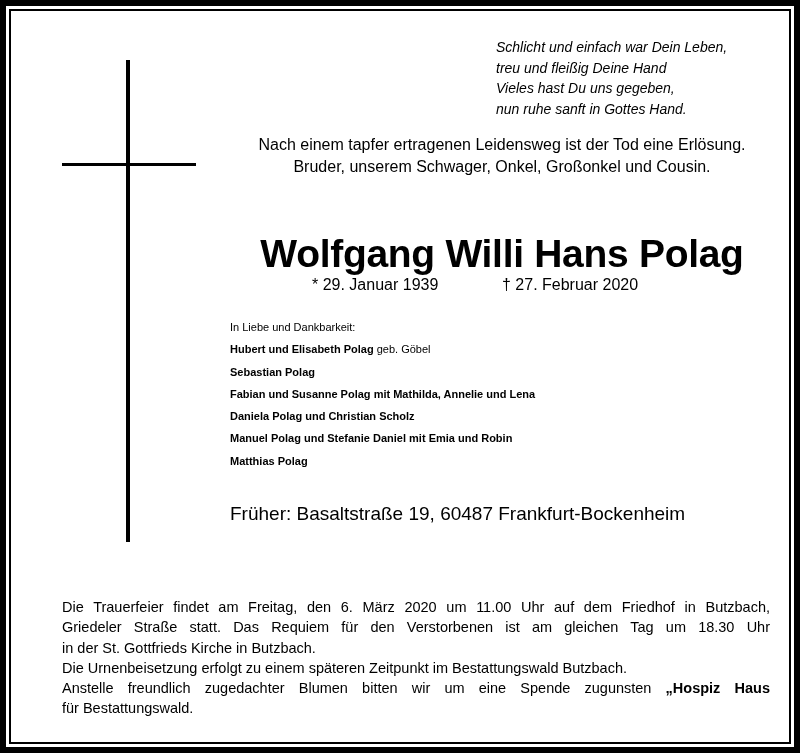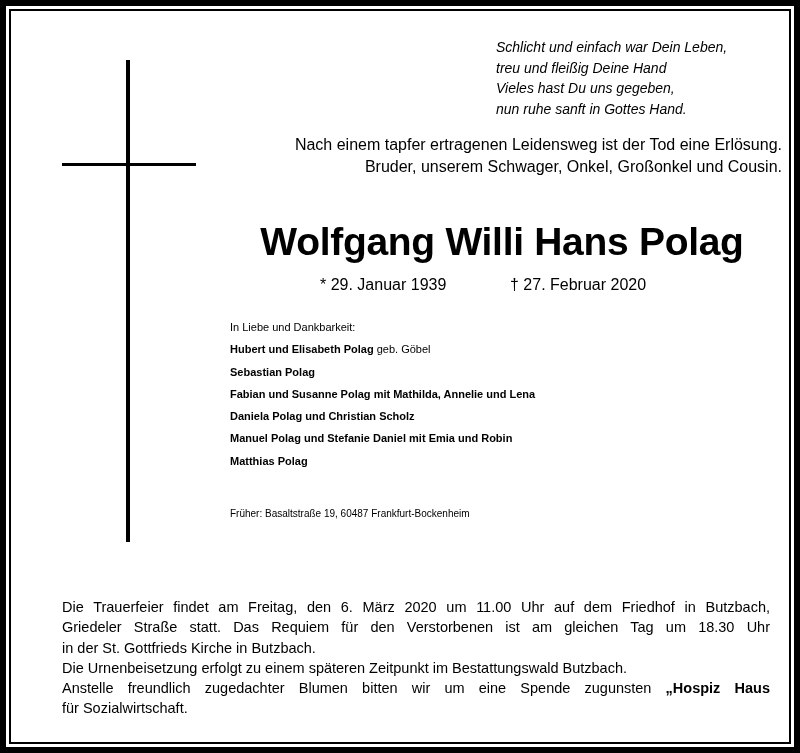--- a/index.html
+++ b/index.html
@@ -6,31 +6,31 @@
     body { width: 800px; height: 753px; position: relative; overflow: hidden;
       font-family: "Liberation Sans", "DejaVu Sans", sans-serif; color: #000; }
     .frame { position: absolute; left: 0; top: 0; width: 800px; height: 753px;
       box-sizing: border-box; border: 6px solid #000; background: #fff; }
     .frame-inner { position: absolute; left: 3px; top: 3px; right: 3px; bottom: 3px;
       border: 2px solid #000; }
     .cross-v { position: absolute; left: 126px; top: 60px; width: 4px; height: 482px; background: #000; }
     .cross-h { position: absolute; left: 62px; top: 163px; width: 134px; height: 3px; background: #000; }
     .poem { position: absolute; left: 496px; top: 37px; font-style: italic; font-size: 14px; line-height: 20.5px; }
     .poem div { white-space: nowrap; }
-    .intro { position: absolute; left: 222px; top: 134px; width: 560px; text-align: right;
+    .intro { position: absolute; left: 222px; top: 134px; width: 560px; text-align: center;
       font-size: 16px; line-height: 22px; }
-    .name { position: absolute; left: 222px; top: 218px; width: 560px; text-align: center;
+    .name { position: absolute; left: 222px; top: 230px; width: 560px; text-align: center;
       font-size: 39px; font-weight: bold; line-height: 48px; letter-spacing: -0.3px; }
-    .dates { position: absolute; top: 274px; font-size: 16px; line-height: 22px; white-space: nowrap; margin-left: 8px; }
+    .dates { position: absolute; top: 274px; font-size: 16px; line-height: 22px; white-space: nowrap; }
     .date-born { left: 312px; }
     .date-died { left: 502px; }
     .family { position: absolute; left: 230px; top: 316px; font-size: 11px; line-height: 22.3px; }
     .family div { white-space: nowrap; }
     .b { font-weight: bold; }
-    .address { position: absolute; left: 230px; top: 503px; font-size: 10px; line-height: 22px; text-align: center; }
+    .address { position: absolute; left: 230px; top: 503px; font-size: 19px; line-height: 22px; text-align: center; }
     .address div { white-space: nowrap; }
     .notice { position: absolute; left: 62px; top: 562px; width: 708px; font-size: 14.5px; line-height: 20.3px; margin-top: 35px; }
     .notice .j { text-align: justify; text-align-last: justify; white-space: nowrap; display: block; }
     .notice .l { display: block; white-space: nowrap; }
   </style>
 </head>
 <body>
 
 <div class="frame">
   <div class="frame-inner"></div>
@@ -69,14 +69,14 @@
 <div class="address">
   <div>Früher: Basaltstraße 19, 60487 Frankfurt-Bockenheim</div>
 </div>
 
 <div class="notice">
   <span class="j">Die Trauerfeier findet am Freitag, den 6. März 2020 um 11.00 Uhr auf dem Friedhof in Butzbach,</span>
   <span class="j">Griedeler Straße statt. Das Requiem für den Verstorbenen ist am gleichen Tag um 18.30 Uhr</span>
   <span class="l">in der St. Gottfrieds Kirche in Butzbach.</span>
   <span class="l">Die Urnenbeisetzung erfolgt zu einem späteren Zeitpunkt im Bestattungswald Butzbach.</span>
   <span class="j"><span>Anstelle freundlich zugedachter Blumen bitten wir um eine Spende zugunsten </span><span class="b">„Hospiz Haus</span></span>
-  <span class="l">für Sozialwirtschaft.</span>
+  <span class="l">für Bestattungswald.</span>
 </div>
 
 </body></html>

